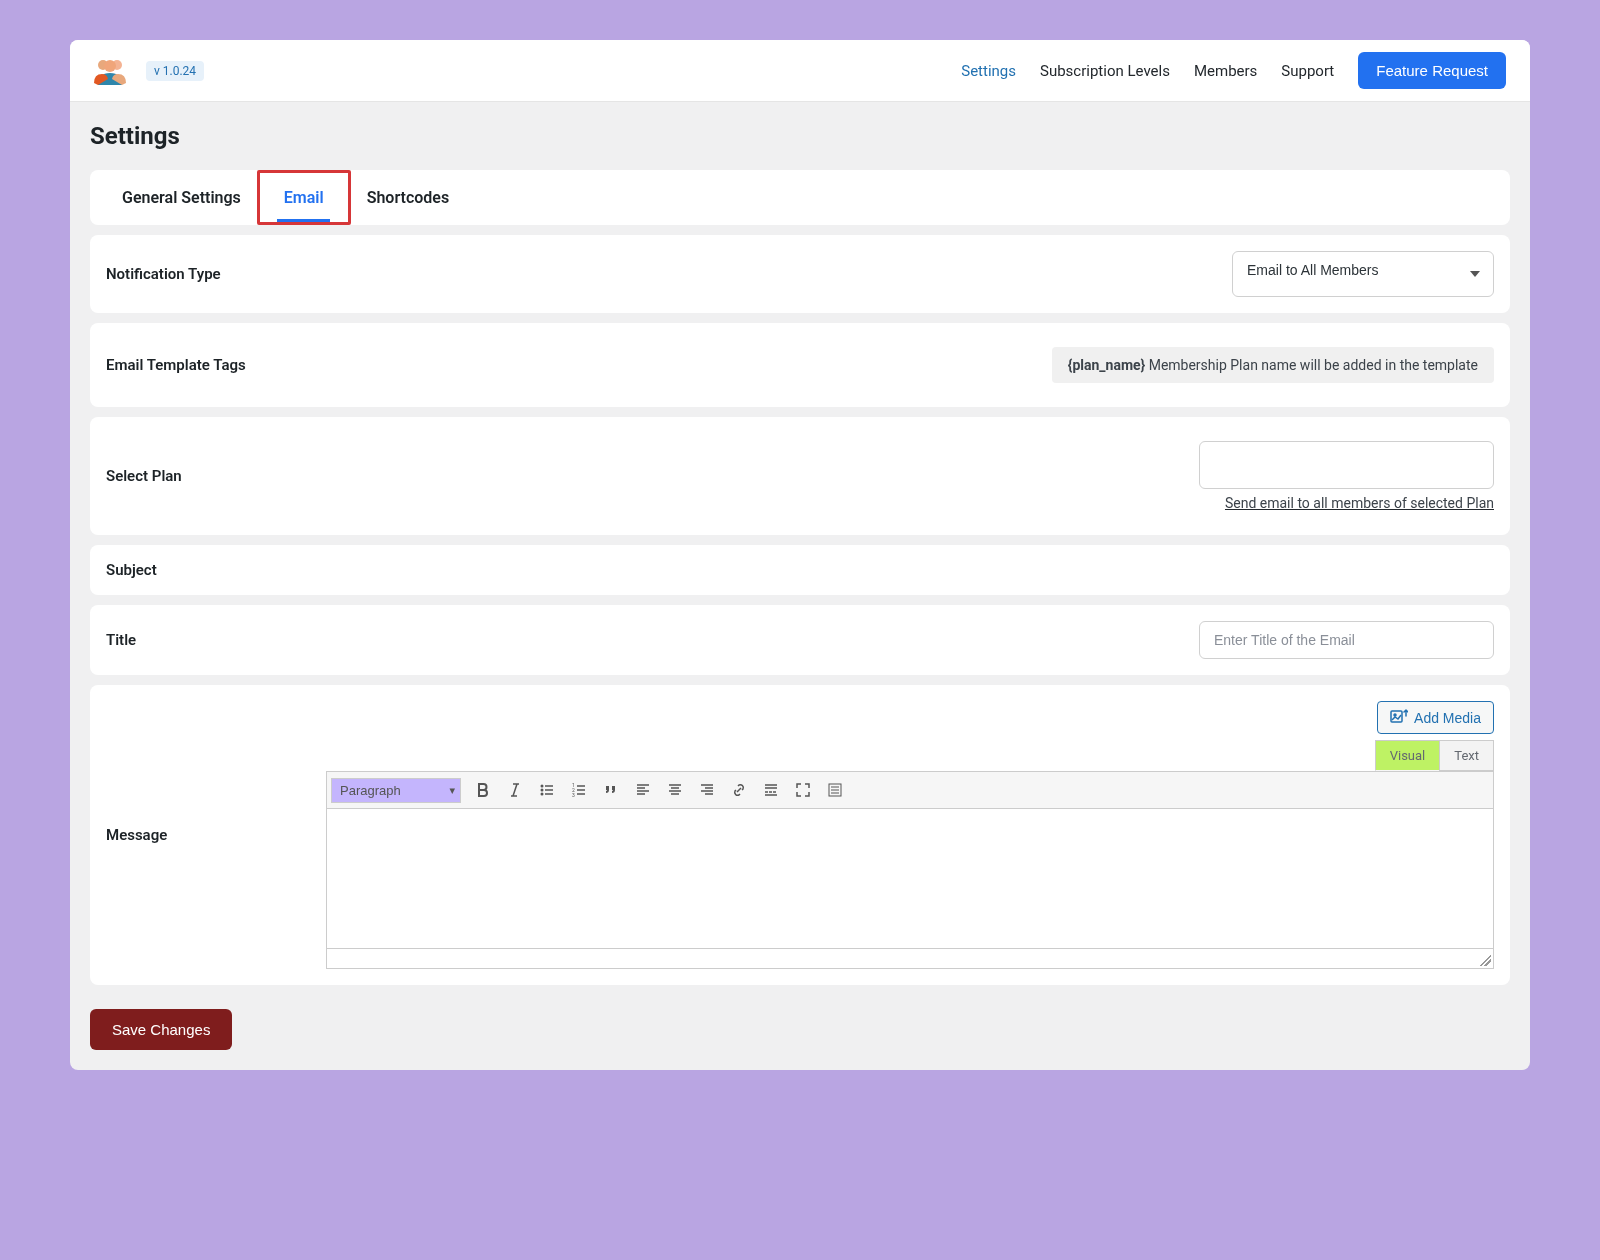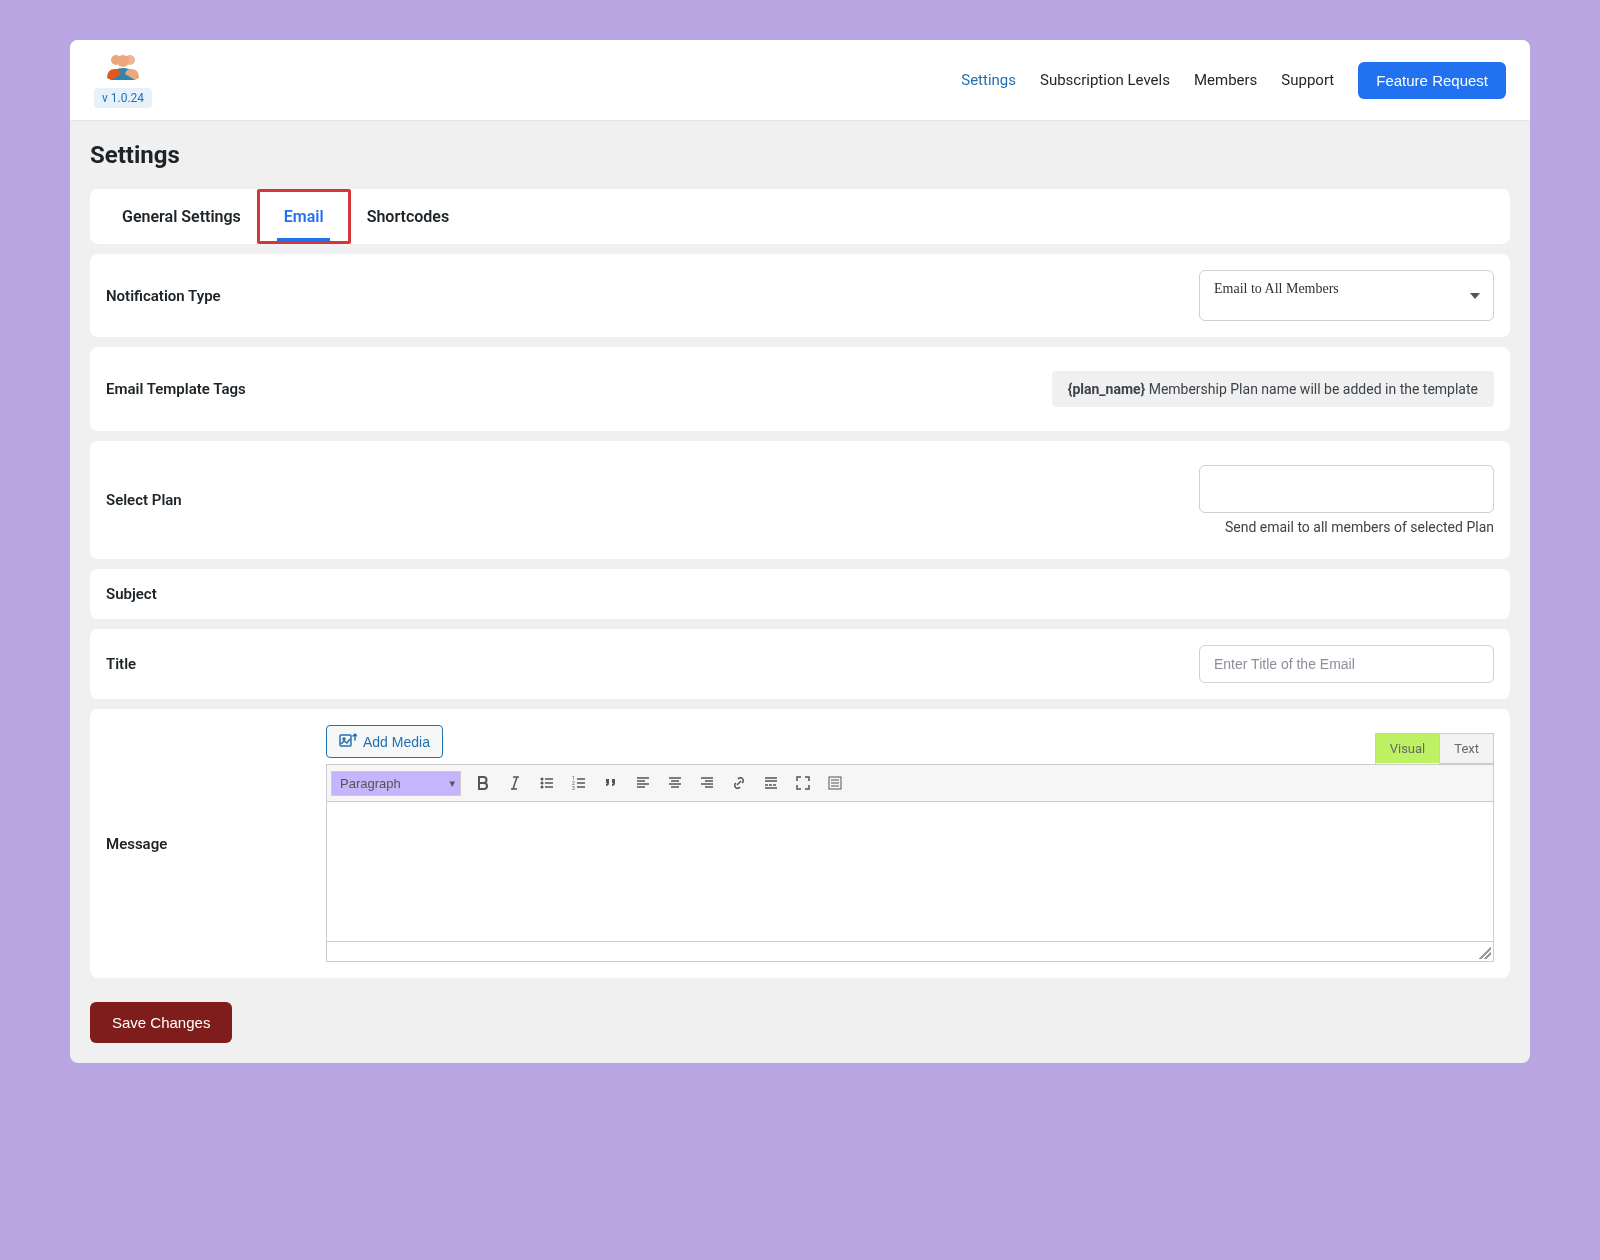--- a/index.html
+++ b/index.html
@@ -21,22 +21,21 @@
       background: #fff;
       display: flex;
       align-items: center;
       justify-content: space-between;
       padding: 12px 24px;
       border-bottom: 1px solid #e5e5e5;
     }
     .logo-section {
       display: flex;
       align-items: center;
-      gap: 8px;
-      flex-direction: column;
+      gap: 20px;
     }
     .logo-icon {
       width: 32px;
       height: 28px;
       position: relative;
     }
     .version-badge {
       background: #e7f1fa;
       color: #2471b1;
       padding: 3px 8px;
@@ -127,33 +126,33 @@
       font-size: 15px;
       font-weight: 600;
       color: #1d2327;
       flex-shrink: 0;
     }
     .panel-right {
       display: flex;
       flex-direction: column;
       align-items: flex-end;
       gap: 6px;
+      text-decoration: underline;
     }
     .select-control {
-      width: 295px;
-      padding: 10px 36px 24px 14px;
+      width: 262px;
+      padding: 10px 36px 18px 14px;
       border: 1px solid #d0d0d0;
       border-radius: 6px;
       font-size: 14px;
       color: #2c3338;
       background: #fff;
       appearance: none;
       cursor: pointer;
       position: relative;
-      font-family: Liberation Serif, serif;
     }
     .select-wrapper {
       position: relative;
       display: inline-block;
     }
     .select-wrapper::after {
       content: "";
       position: absolute;
       right: 14px;
       top: 50%;
@@ -209,20 +208,21 @@
     .editor-area {
       flex: 1;
       display: flex;
       flex-direction: column;
     }
     .editor-top {
       display: flex;
       justify-content: space-between;
       align-items: flex-end;
       margin-bottom: 0;
+      flex-direction: column;
     }
     .add-media-btn {
       display: inline-flex;
       align-items: center;
       gap: 6px;
       padding: 6px 12px;
       border: 1px solid #2271b1;
       border-radius: 4px;
       background: #f6f7f7;
       color: #2271b1;

